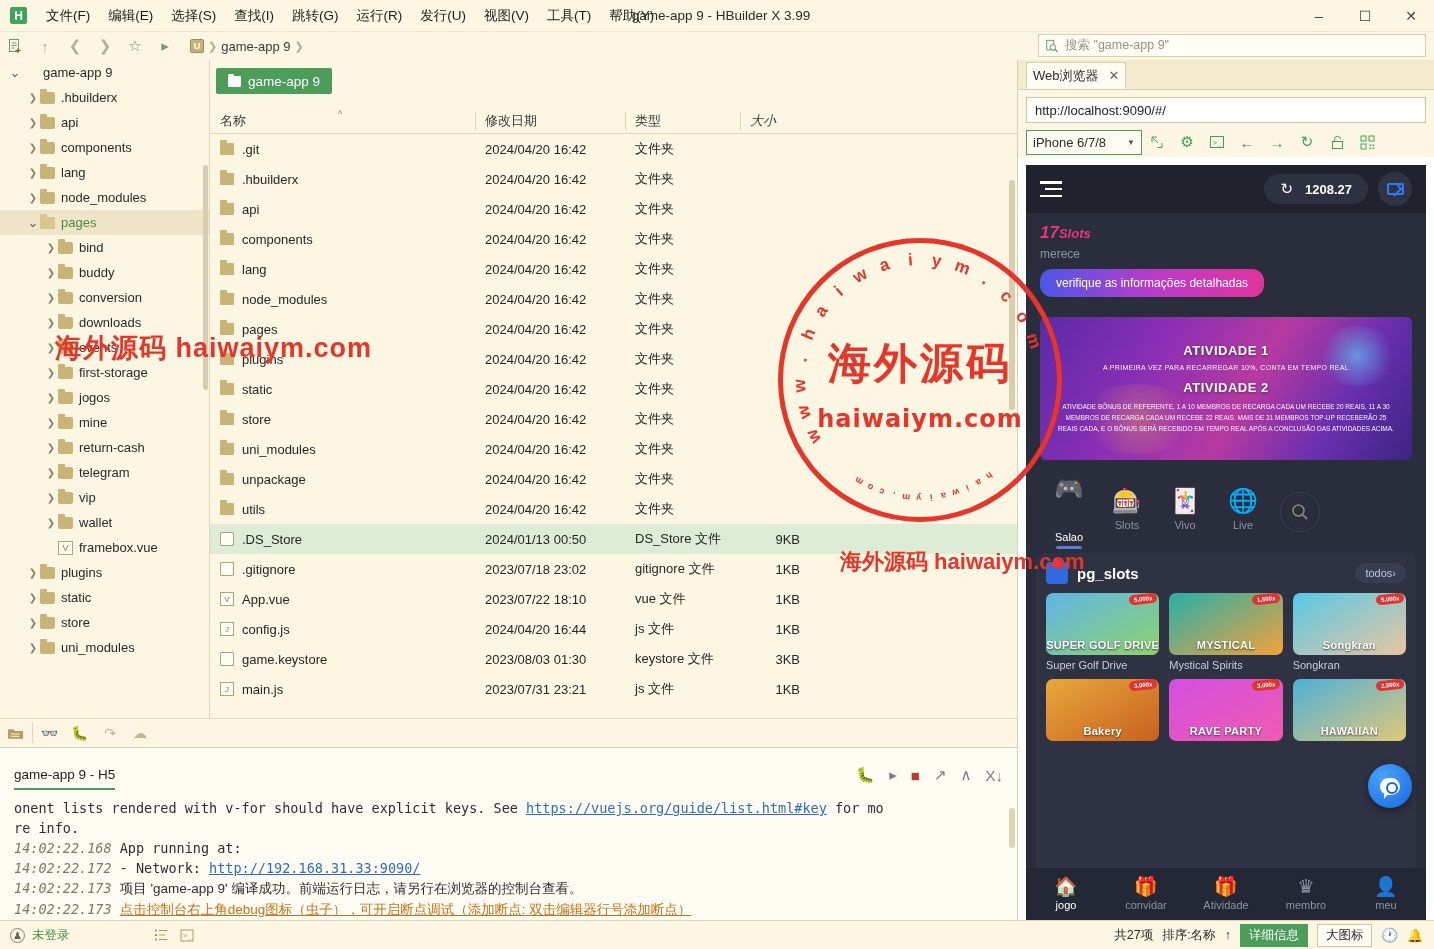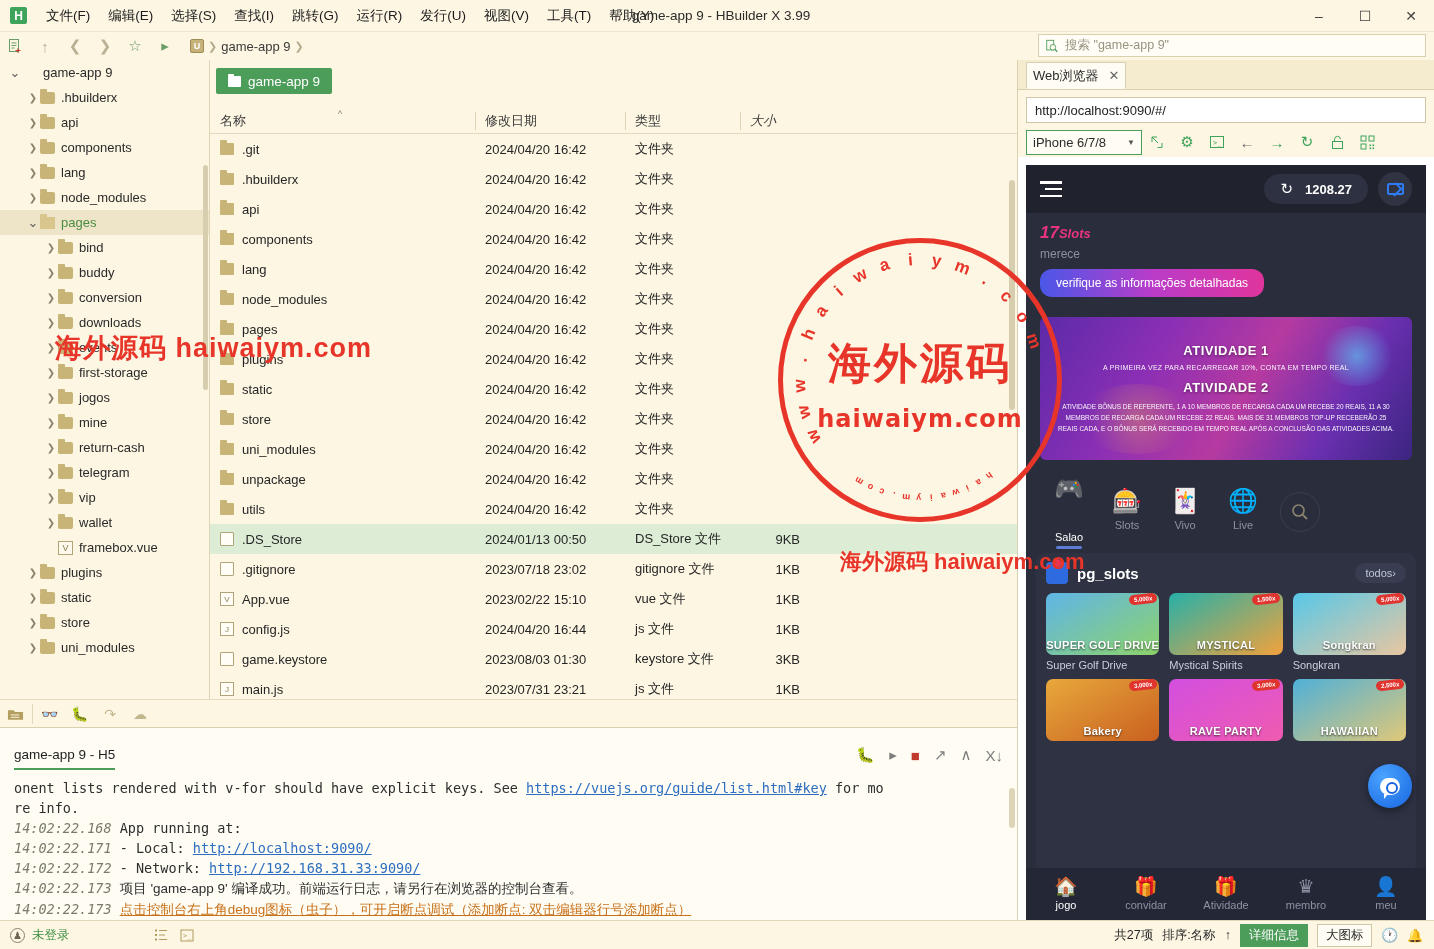--- a/index.html
+++ b/index.html
@@ -574,21 +574,21 @@
               </div>
               <div class="fcell date">2023/07/18 23:02</div>
               <div class="fcell type">gitignore 文件</div>
               <div class="fcell size">1KB</div>
             </div>
             <div class="frow">
               <div class="fcell name">
                 <span class="ic vue">V</span>
                 <span>App.vue</span>
               </div>
-              <div class="fcell date">2023/02/22 15:10</div>
+              <div class="fcell date">2023/07/22 18:10</div>
               <div class="fcell type">vue 文件</div>
               <div class="fcell size">1KB</div>
             </div>
             <div class="frow">
               <div class="fcell name">
                 <span class="ic js">J</span>
                 <span>config.js</span>
               </div>
               <div class="fcell date">2024/04/20 16:44</div>
               <div class="fcell type">js 文件</div>
@@ -641,21 +641,20 @@
           <span class="ci red">■</span>
           <span class="ci">↗</span>
           <span class="ci">∧</span>
           <span class="ci">X↓</span>
         </div>
       </div>
       <div id="conbody">
           <div><span>onent lists rendered with v-for should have explicit keys. See </span><a class="lnk">https://vuejs.org/guide/list.html#key</a><span> for mo</span></div>
           <div>re info.</div>
           <div><span class="ts">14:02:22.168</span><span>  App running at:</span></div>
-          <div><span class="ts">14:02:22.171</span><span> - Local:   </span><a class="lnk">http://localhost:9090/</a></div>
           <div><span class="ts">14:02:22.172</span><span> - Network: </span><a class="lnk">http://192.168.31.33:9090/</a></div>
           <div><span class="ts">14:02:22.173 </span><span class="cn">项目 'game-app 9' 编译成功。前端运行日志，请另行在浏览器的控制台查看。</span></div>
           <div><span class="ts">14:02:22.173 </span><span class="cn orange">点击控制台右上角debug图标（虫子），可开启断点调试（添加断点: 双击编辑器行号添加断点）</span></div>
         </div>
       <div id="conscroll"></div>
     </div>
   </div>
 
   <div id="right">
     <div id="webtabs">

